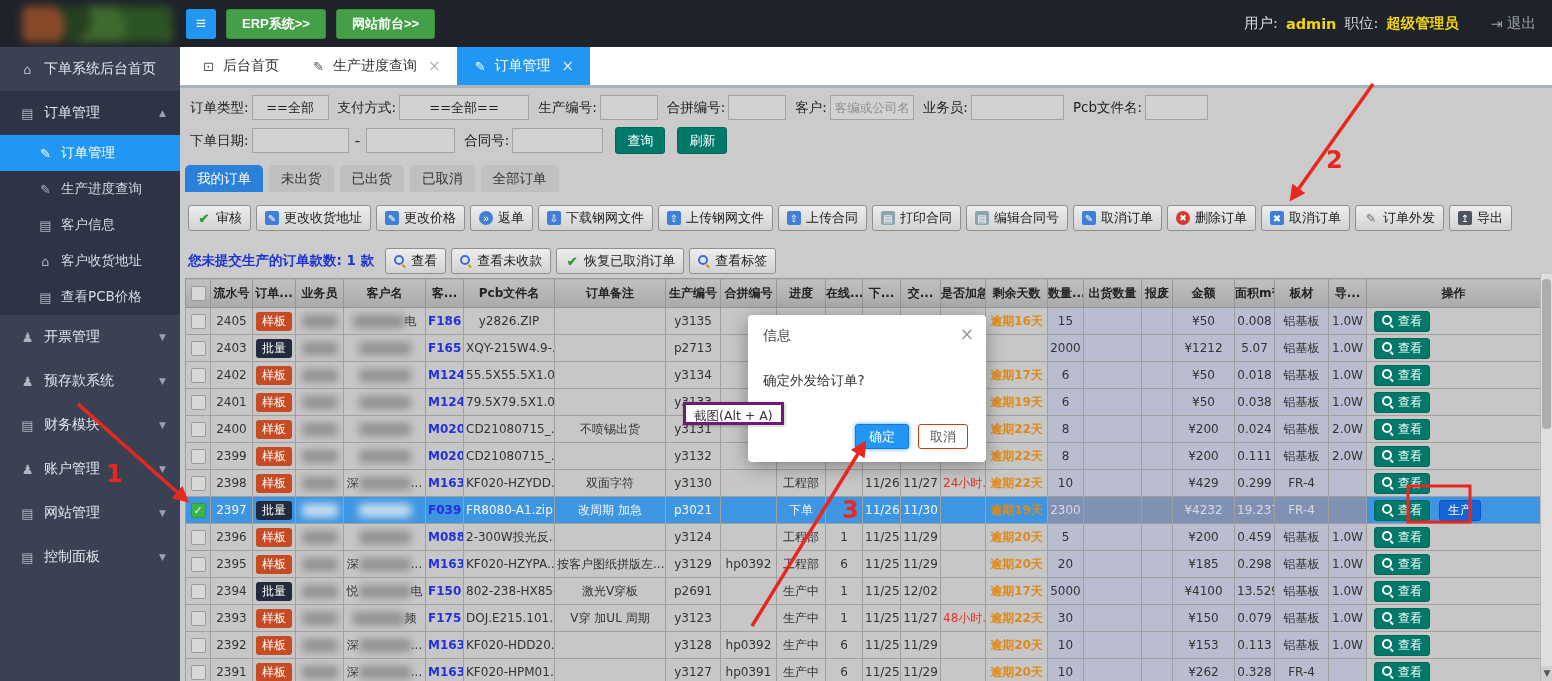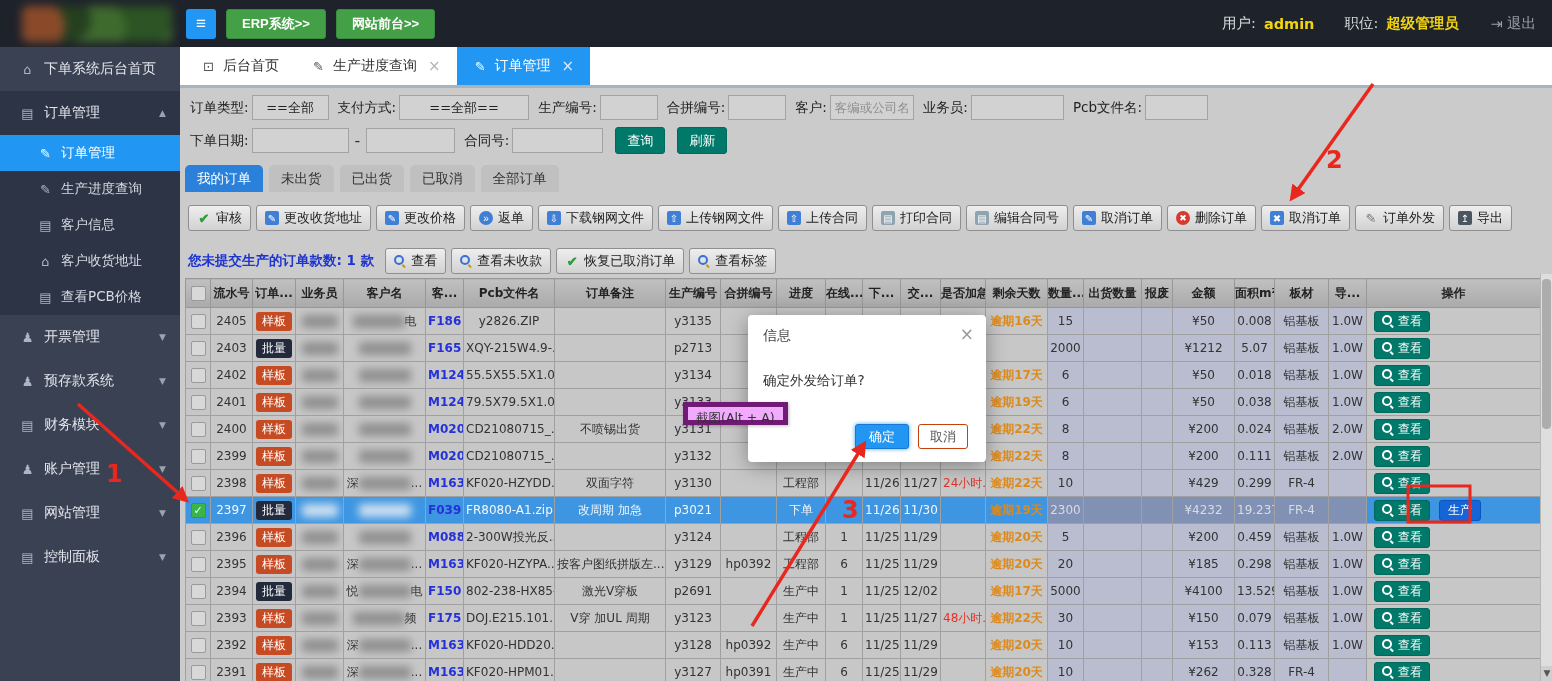--- a/index.html
+++ b/index.html
@@ -14,21 +14,21 @@
         radial-gradient(circle at 12% 55%, #8a4a2a 0 18%, transparent 19%),
         radial-gradient(circle at 30% 35%, #24401f 0 22%, transparent 23%),
         radial-gradient(circle at 55% 60%, #3f6a2e 0 25%, transparent 26%),
         radial-gradient(circle at 80% 40%, #2c5424 0 24%, transparent 25%),
         #4c7038; }
   .hamburger { margin-left:14px; width:30px; height:30px; background:#2196f3; border:none; border-radius:3px;
                color:#fff; font-size:17px; line-height:30px; text-align:center; cursor:pointer; }
   .green-btn { margin-left:10px; height:30px; padding:0 15px; background:#43a047; border:1px solid #3a8c3e;
                border-radius:3px; color:#fff; font-size:13px; font-weight:bold; cursor:pointer; }
   .topbar-right { margin-left:auto; display:flex; align-items:center; gap:8px; font-size:14.5px; color:#d8dbe0; }
-  .topbar-right .grp { margin-left:22px; }
+  .topbar-right .grp { }
   .yellow { color:#f2d410; font-weight:bold; }
   .logout { margin-left:24px; color:#9aa0a8; display:flex; align-items:center; gap:4px; cursor:pointer; }
 
   
   .sidebar { position:absolute; left:0; top:47px; width:180px; height:634px; background:#3a4152; overflow:hidden; }
   .side-item { height:44px; display:flex; align-items:center; gap:9px; padding:0 14px 0 20px;
                font-size:14px; color:#e2e5eb; cursor:pointer; }
   .side-group.open { background:#2d3445; }
   .side-sub { height:36px; display:flex; align-items:center; gap:8px; padding-left:38px;
               font-size:13.5px; color:#d6dae2; cursor:pointer; }
@@ -127,22 +127,22 @@
   .modal { position:absolute; left:748px; top:315px; width:238px; height:147px; background:#fff; border-radius:4px;
            box-shadow:0 4px 20px rgba(0,0,0,.35); z-index:40; }
   .modal-title { padding:12px 15px 0; font-size:14px; color:#444; }
   .modal-close { position:absolute; right:12px; top:9px; font-size:17px; color:#999; cursor:pointer; }
   .modal-body { padding:27px 15px 0; font-size:13.5px; color:#333; }
   .modal-btns { position:absolute; right:18px; bottom:13px; display:flex; gap:9px; }
   .ok-btn { width:54px; height:25px; background:#2196f3; color:#fff; border:1px solid #1976d2; border-radius:3px;
             font-size:13px; box-shadow:0 0 4px rgba(33,150,243,.85); cursor:pointer; }
   .cancel-btn { width:50px; height:25px; background:#fff; color:#555; border:1px solid #c2410c; border-radius:3px;
                 font-size:13px; cursor:pointer; }
-  .tooltip { position:absolute; left:683px; top:402px; height:23px; line-height:21px; padding:0 8px; background:#f0abfc;
-             border:5px solid #701a75; color:#333; font-size:12.5px; z-index:45; box-shadow:1px 1px 3px rgba(0,0,0,.25); }
+  .tooltip { position:absolute; left:683px; top:402px; height:23px; line-height:21px; padding:0 8px; background:#ffffff;
+             border:3px solid #701a75; color:#333; font-size:12.5px; z-index:45; box-shadow:1px 1px 3px rgba(0,0,0,.25); }
 
   
   .annot { position:absolute; left:0; top:0; width:1552px; height:681px; z-index:50; pointer-events:none; }
 </style>
 </head>
 <body>
 
 <div class="screen">
 
   <header class="topbar">

